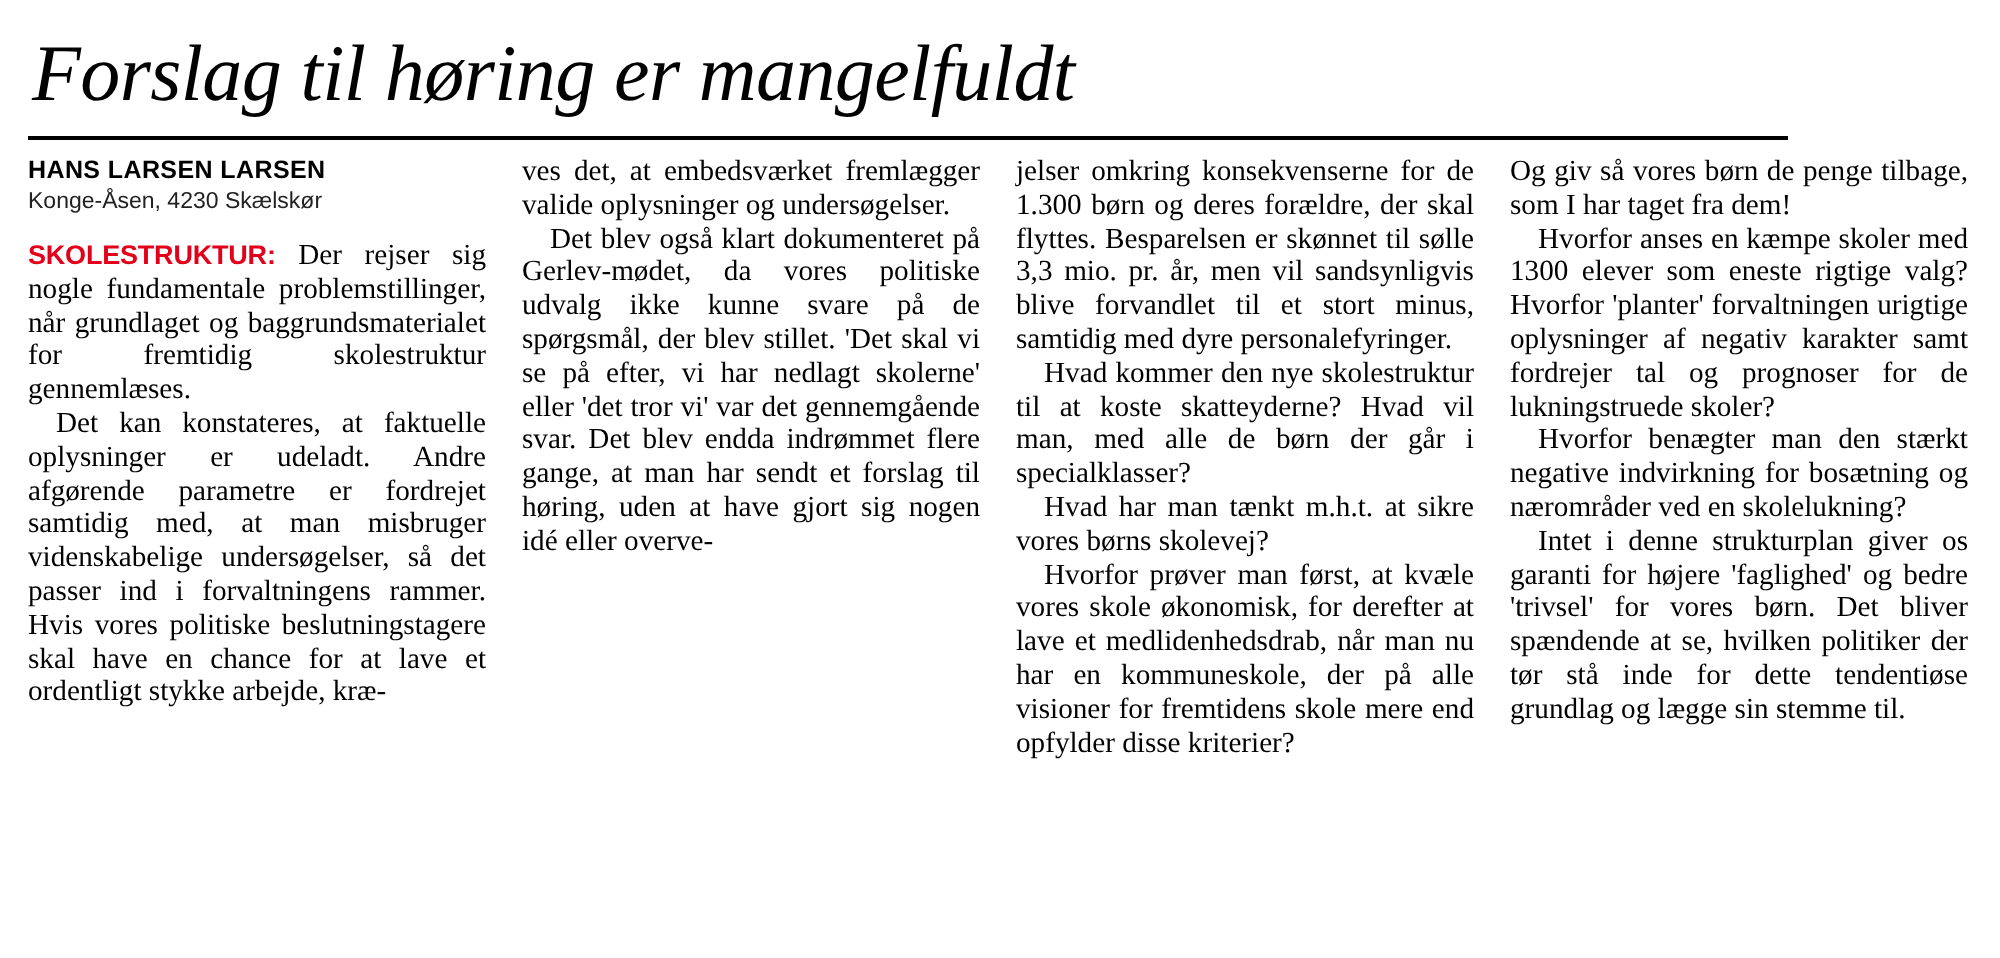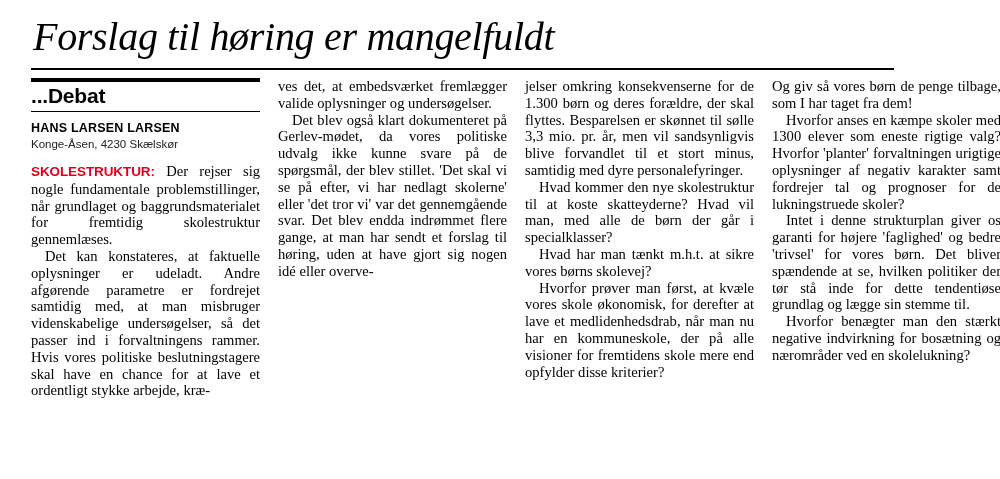--- a/index.html
+++ b/index.html
@@ -12,21 +12,21 @@
     background: #ffffff;
     font-family: "Liberation Serif", serif;
     color: #000000;
     overflow: hidden;
   }
   .page {
     position: relative;
     width: 908px;
     height: 479px;
     box-sizing: border-box;
-    padding: 10px 14px 8px 31px;
+    padding: 10px 14px 8px 14px;
   }
   .headline {
     font-family: "Liberation Serif", serif;
     font-style: italic;
     font-weight: 400;
     font-size: 40px;
     line-height: 46px;
     letter-spacing: -0.3px;
     margin: 4px 0 8px 2px;
     white-space: nowrap;
@@ -111,25 +111,20 @@
 
 <div class="page">
 
   <h1 class="headline">Forslag til høring er mangelfuldt</h1>
 
   <hr class="rule-top">
 
   <div class="columns">
 
     <div class="col">
-      <div class="kicker-wrap">
-        <div class="kicker-rule-thick"></div>
-        <div class="kicker">...Debat</div>
-        <div class="kicker-rule-thin"></div>
-      </div>
       <div class="byline-name">HANS LARSEN LARSEN</div>
       <div class="byline-addr">Konge-Åsen, 4230 Skælskør</div>
       <p class="first-par"><span class="lead-label">SKOLESTRUKTUR:</span> <span>Der rejser sig nogle fundamentale problemstillinger, når grundlaget og baggrundsmaterialet for fremtidig skolestruktur gennemlæses.</span></p>
       <p>Det kan konstateres, at faktuelle oplysninger er udeladt. Andre afgørende parametre er fordrejet samtidig med, at man misbruger videnskabelige undersøgelser, så det passer ind i forvaltningens rammer. Hvis vores politiske beslutningstagere skal have en chance for at lave et ordentligt stykke arbejde, kræ-</p>
     </div>
 
     <div class="col">
       <p>ves det, at embedsværket fremlægger valide oplysninger og undersøgelser.</p>
       <p>Det blev også klart dokumenteret på Gerlev-mødet, da vores politiske udvalg ikke kunne svare på de spørgsmål, der blev stillet. 'Det skal vi se på efter, vi har nedlagt skolerne' eller 'det tror vi' var det gennemgående svar. Det blev endda indrømmet flere gange, at man har sendt et forslag til høring, uden at have gjort sig nogen idé eller overve-</p>
     </div>
@@ -137,18 +132,18 @@
     <div class="col">
       <p>jelser omkring konsekvenserne for de 1.300 børn og deres forældre, der skal flyttes. Besparelsen er skønnet til sølle 3,3 mio. pr. år, men vil sandsynligvis blive forvandlet til et stort minus, samtidig med dyre personalefyringer.</p>
       <p>Hvad kommer den nye skolestruktur til at koste skatteyderne? Hvad vil man, med alle de børn der går i specialklasser?</p>
       <p>Hvad har man tænkt m.h.t. at sikre vores børns skolevej?</p>
       <p>Hvorfor prøver man først, at kvæle vores skole økonomisk, for derefter at lave et medlidenhedsdrab, når man nu har en kommuneskole, der på alle visioner for fremtidens skole mere end opfylder disse kriterier?</p>
     </div>
 
     <div class="col">
       <p>Og giv så vores børn de penge tilbage, som I har taget fra dem!</p>
       <p>Hvorfor anses en kæmpe skoler med 1300 elever som eneste rigtige valg? Hvorfor 'planter' forvaltningen urigtige oplysninger af negativ karakter samt fordrejer tal og prognoser for de lukningstruede skoler?</p>
+      <p>Hvorfor benægter man den stærkt negative indvirkning for bosætning og nærområder ved en skolelukning?</p>
       <p>Intet i denne strukturplan giver os garanti for højere 'faglighed' og bedre 'trivsel' for vores børn. Det bliver spændende at se, hvilken politiker der tør stå inde for dette tendentiøse grundlag og lægge sin stemme til.</p>
-      <p>Hvorfor benægter man den stærkt negative indvirkning for bosætning og nærområder ved en skolelukning?</p>
     </div>
 
   </div>
 </div>
 
 </body></html>

